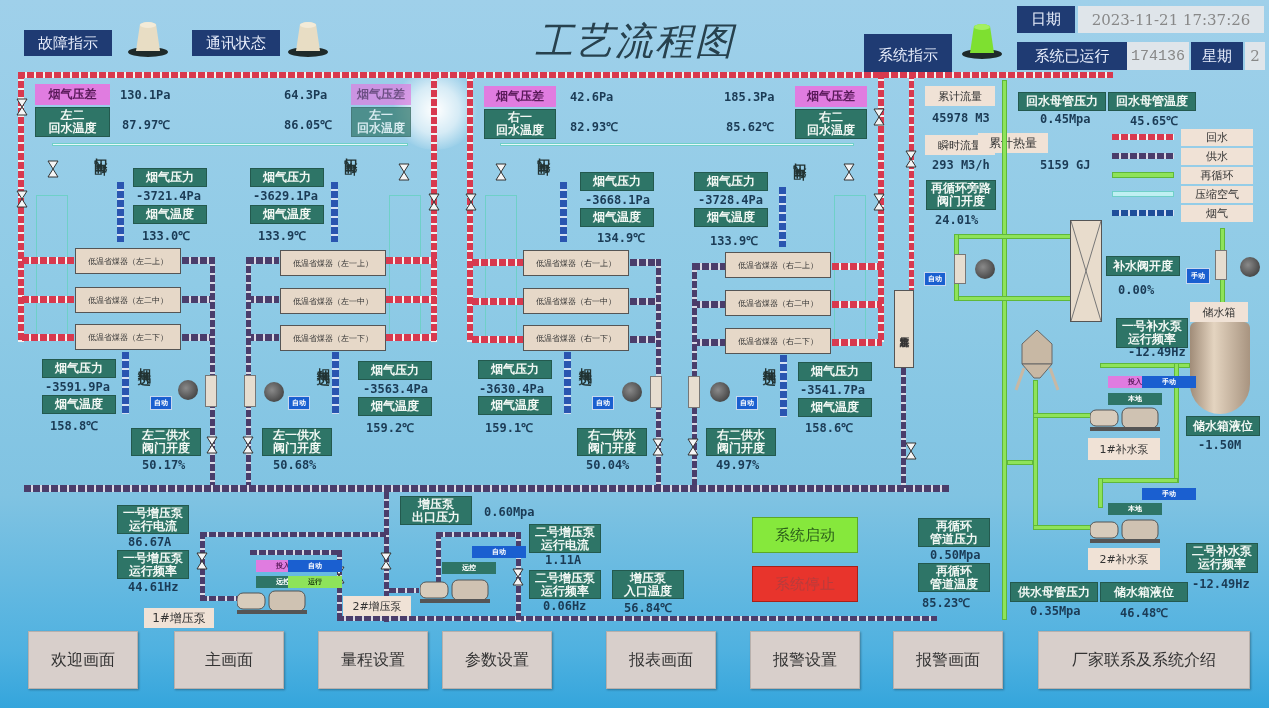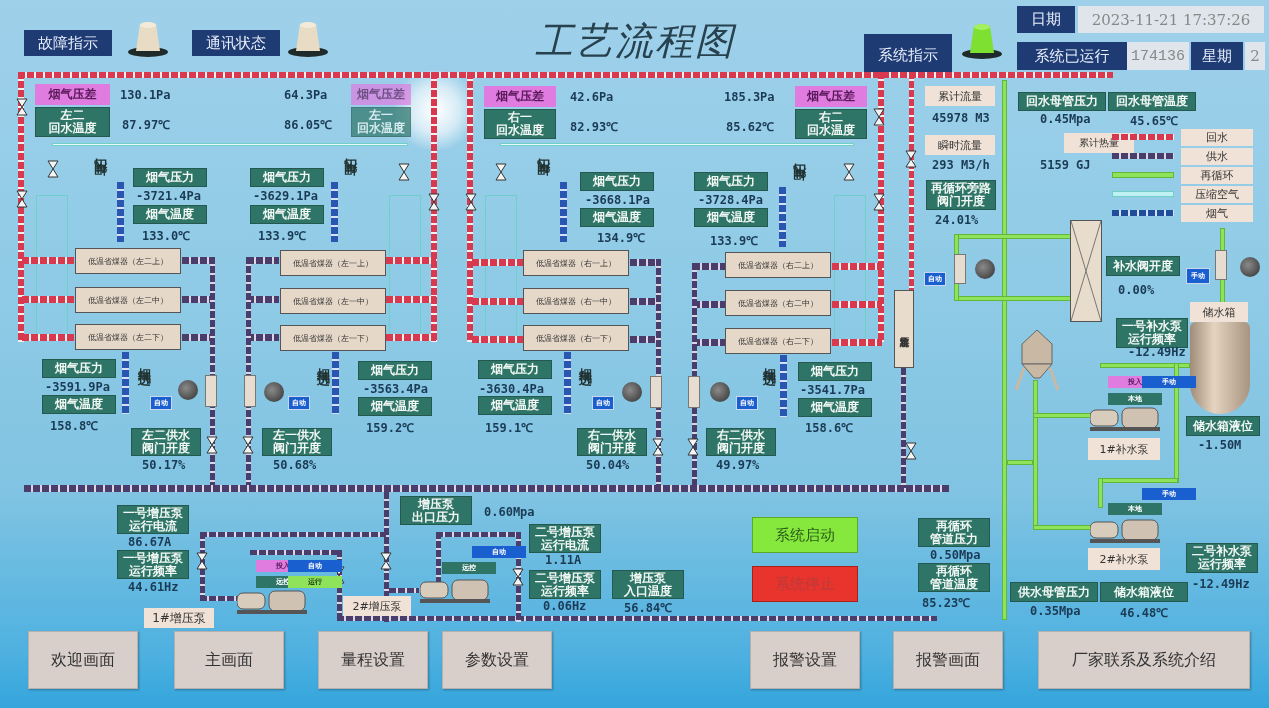--- a/index.html
+++ b/index.html
@@ -280,21 +280,21 @@
   <div class="abs" style="left:925px;top:135px;width:70px;height:20px;background:#f0e2d6;font-size:11px;color:#333;display:flex;align-items:center;justify-content:center">瞬时流量</div>
   <div class="val" style="left:932px;top:158px">293 M3/h</div>
   <div class="gbox" style="left:926px;top:180px;width:70px;height:30px;white-space:pre">再循环旁路
 阀门开度</div>
   <div class="val" style="left:935px;top:213px">24.01%</div>
 
   <div class="gbox" style="left:1018px;top:92px;width:88px;height:19px">回水母管压力</div>
   <div class="val" style="left:1040px;top:112px">0.45Mpa</div>
   <div class="gbox" style="left:1108px;top:92px;width:88px;height:19px">回水母管温度</div>
   <div class="val" style="left:1130px;top:112px">45.65℃</div>
-  <div class="abs" style="left:1064px;top:133px;width:70px;height:20px;background:#f0e2d6;font-size:10px;color:#333;display:flex;align-items:center;justify-content:center">累计热量</div>
+  <div class="abs" style="left:978px;top:133px;width:70px;height:20px;background:#f0e2d6;font-size:12px;color:#333;display:flex;align-items:center;justify-content:center">累计热量</div>
   <div class="val" style="left:1040px;top:158px">5159 GJ</div>
 
   <div class="abs" style="left:1112px;top:134px;width:62px;height:6px;background:repeating-linear-gradient(90deg,#d8394f 0 7px,#f5f0f0 7px 9px)"></div>
   <div class="abs" style="left:1112px;top:153px;width:62px;height:6px;background:repeating-linear-gradient(90deg,#4a3d6b 0 7px,#d8d8e4 7px 9px)"></div>
   <div class="abs" style="left:1112px;top:172px;width:62px;height:6px;background:#8ee35a;border:1px solid #5fb83a"></div>
   <div class="abs" style="left:1112px;top:191px;width:62px;height:6px;background:#bff0f2;border:1px solid #6fd0c8"></div>
   <div class="abs" style="left:1112px;top:210px;width:62px;height:6px;background:repeating-linear-gradient(90deg,#1f4f9a 0 7px,#d5e0f2 7px 9px)"></div>
   <div class="legend-lbl" style="top:129px">回水</div>
   <div class="legend-lbl" style="top:148px">供水</div>
   <div class="legend-lbl" style="top:167px">再循环</div>
@@ -445,16 +445,17 @@
 入口温度</div>
   <div class="val" style="left:624px;top:599px">56.84℃</div>
 
   <div class="abs" style="left:752px;top:517px;width:106px;height:36px;background:#86e83c;border:1px solid #5ca828;color:#2a5c1a;font-family:'DejaVu Serif',serif;font-size:15px;display:flex;align-items:center;justify-content:center">系统启动</div>
   <div class="abs" style="left:752px;top:566px;width:106px;height:36px;background:#e8342c;border:1px solid #a82018;color:#b83c3c;font-family:'DejaVu Serif',serif;font-size:15px;display:flex;align-items:center;justify-content:center">系统停止</div>
 
   <div class="navbtn" style="left:28px;width:110px">欢迎画面</div>
   <div class="navbtn" style="left:174px;width:110px">主画面</div>
   <div class="navbtn" style="left:318px;width:110px">量程设置</div>
   <div class="navbtn" style="left:442px;width:110px">参数设置</div>
+  <div class="navbtn" style="left:606px;width:110px">报表画面</div>
   <div class="navbtn" style="left:750px;width:110px">报警设置</div>
   <div class="navbtn" style="left:893px;width:110px">报警画面</div>
   <div class="navbtn" style="left:1038px;width:212px">厂家联系及系统介绍</div>
 </div>
 
 </body></html>

